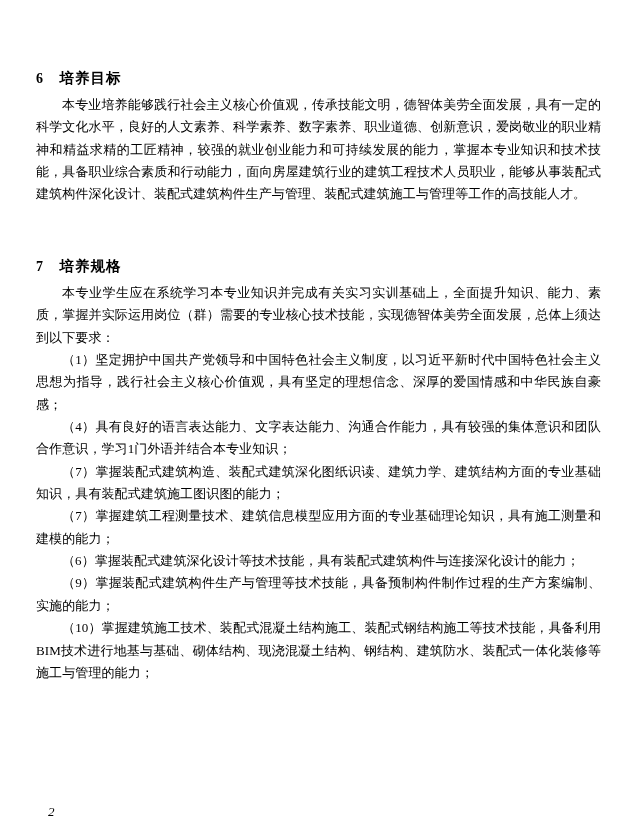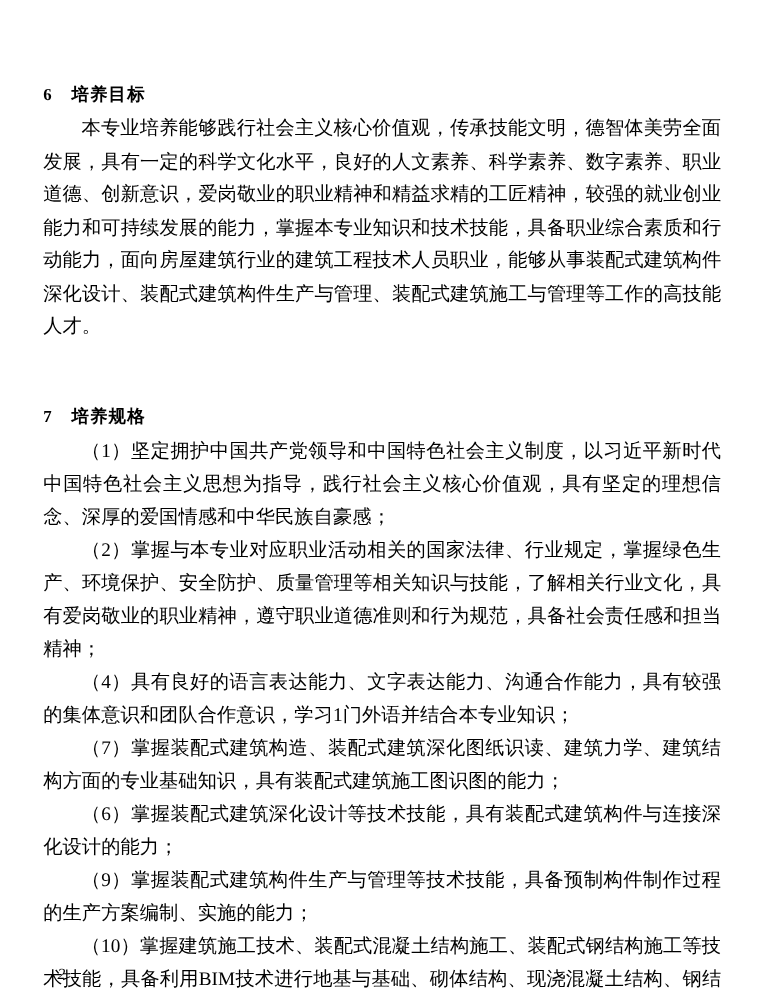--- a/index.html
+++ b/index.html
@@ -36,21 +36,21 @@
     font-size: 14px;
   }
   .section-heading .txt {
     font-family: "DejaVu Sans", "Liberation Sans", sans-serif;
     font-weight: bold;
     font-size: 14.5px;
     letter-spacing: 1px;
     margin-top: 41px;
   }
   p.body-text {
-    font-size: 16px;
+    font-size: 13px;
     line-height: 1.72;
     text-align: justify;
     text-justify: inter-ideograph;
     margin: 0;
     text-indent: 2em;
     letter-spacing: 0.1px;
   }
   p.body-text + p.body-text {
     margin-top: 0;
   }
@@ -78,24 +78,25 @@
   </div>
   <div class="para-block">
     <p class="body-text">本专业培养能够践行社会主义核心价值观，传承技能文明，德智体美劳全面发展，具有一定的科学文化水平，良好的人文素养、科学素养、数字素养、职业道德、创新意识，爱岗敬业的职业精神和精益求精的工匠精神，较强的就业创业能力和可持续发展的能力，掌握本专业知识和技术技能，具备职业综合素质和行动能力，面向房屋建筑行业的建筑工程技术人员职业，能够从事装配式建筑构件深化设计、装配式建筑构件生产与管理、装配式建筑施工与管理等工作的高技能人才。</p>
   </div>
 
   <div class="section-heading">
     <span class="num">7</span>
     <span class="txt">培养规格</span>
   </div>
   <div class="para-block">
+    <p class="body-text">本专业学生应在系统学习本专业知识并完成有关实习实训基础上，全面提升知识、能力、素质，掌握并实际运用岗位（群）需要的专业核心技术技能，实现德智体美劳全面发展，总体上须达到以下要求：</p>
     <p class="body-text">（1）坚定拥护中国共产党领导和中国特色社会主义制度，以习近平新时代中国特色社会主义思想为指导，践行社会主义核心价值观，具有坚定的理想信念、深厚的爱国情感和中华民族自豪感；</p>
-    <p class="body-text">（2）掌握与本专业对应职业活动相关的国家法律、行业规定，掌握绿色生产、环境保护、安全防护、质量管理等相关知识与技能，了解相关行业文化，具有爱岗敬业的职业精神，遵守职业道德准则和行为规范，具备社会责任感和担当精神；</p>
     <p class="body-text">（4）具有良好的语言表达能力、文字表达能力、沟通合作能力，具有较强的集体意识和团队合作意识，学习1门外语并结合本专业知识；</p>
     <p class="body-text">（7）掌握装配式建筑构造、装配式建筑深化图纸识读、建筑力学、建筑结构方面的专业基础知识，具有装配式建筑施工图识图的能力；</p>
+    <p class="body-text">（7）掌握建筑工程测量技术、建筑信息模型应用方面的专业基础理论知识，具有施工测量和建模的能力；</p>
     <p class="body-text">（6）掌握装配式建筑深化设计等技术技能，具有装配式建筑构件与连接深化设计的能力；</p>
     <p class="body-text">（9）掌握装配式建筑构件生产与管理等技术技能，具备预制构件制作过程的生产方案编制、实施的能力；</p>
     <p class="body-text">（10）掌握建筑施工技术、装配式混凝土结构施工、装配式钢结构施工等技术技能，具备利用BIM技术进行地基与基础、砌体结构、现浇混凝土结构、钢结构、建筑防水、装配式一体化装修等施工与管理的能力；</p>
 
   </div>
 
   <div class="page-number">2</div>
 </div>
 
 </body></html>

